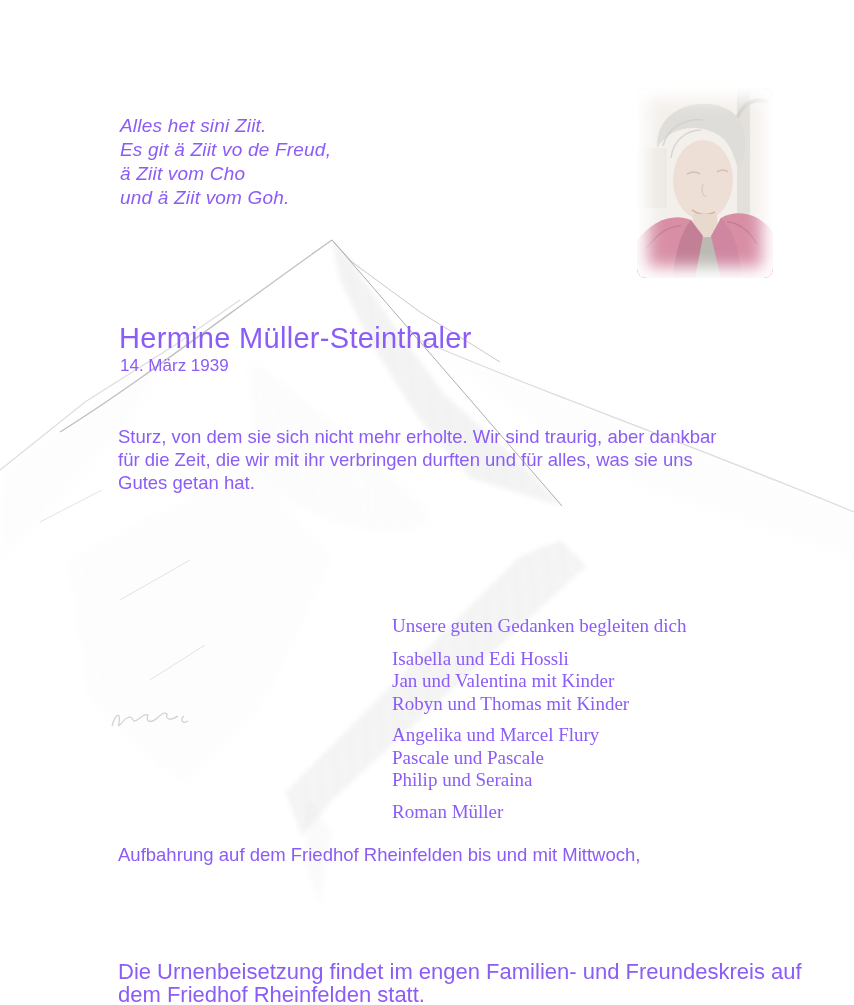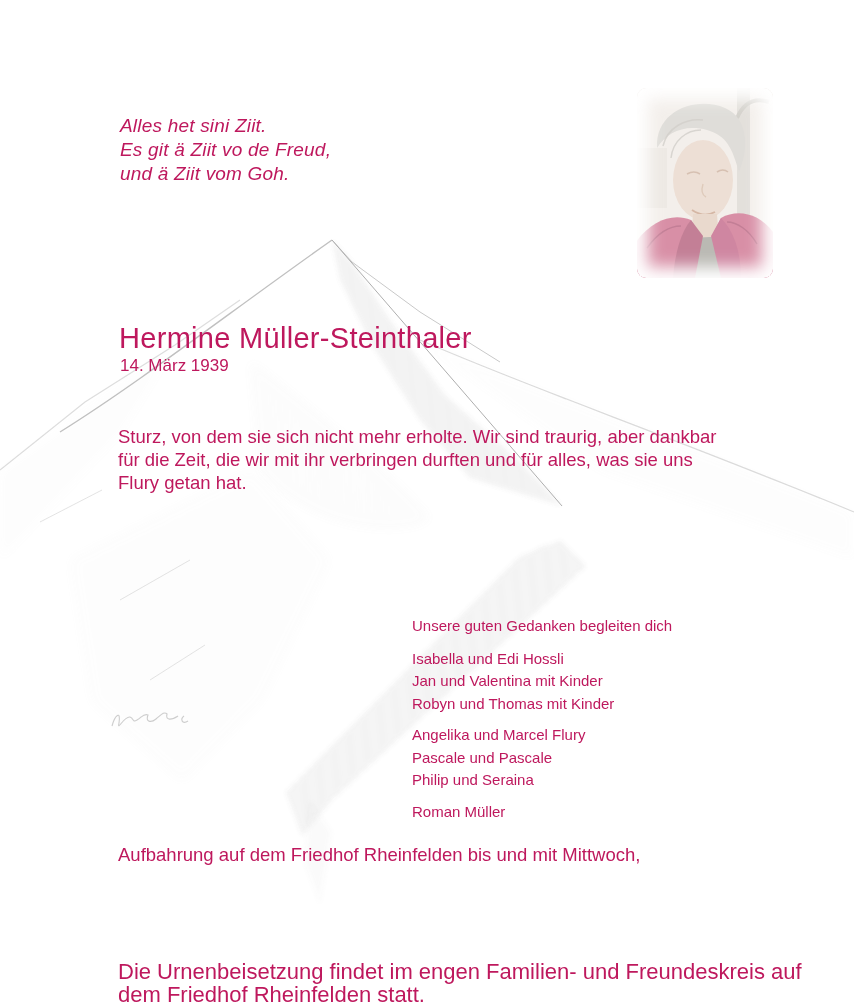--- a/index.html
+++ b/index.html
@@ -2,38 +2,38 @@
 <html><head>
 <meta charset="utf-8">
 <style>
   html,body{margin:0;padding:0;background:#ffffff;}
   .page{
     position:relative;
     width:854px;height:1005px;
     background:#ffffff;
     overflow:hidden;
     font-family:"Liberation Sans", sans-serif;
-    color:#be185d;
+    color:#8b5cf6;
   }
   .sketch{position:absolute;left:0;top:0;width:854px;height:1005px;}
   .txt{position:absolute;white-space:nowrap;}
   .poem{left:120px;top:114px;font-style:italic;font-size:19px;line-height:24px;letter-spacing:.2px;}
   .photo{
     position:absolute;left:637px;top:88px;width:136px;height:190px;
     border-radius:9px;overflow:hidden;
   }
   .photo-fade{
     position:absolute;inset:0;border-radius:9px;
     box-shadow:inset 0 0 16px 11px #ffffff;
     pointer-events:none;
   }
   .name{left:119px;top:322px;font-size:29px;font-weight:400;letter-spacing:.3px;margin:0;text-align:center;}
   .birthdate{left:120px;top:356px;font-size:17px;}
   .announcement{left:118px;top:425px;font-size:18.5px;line-height:23px;}
-  .mourners{left:412px;top:615px;font-size:15px;line-height:22.5px;}
+  .mourners{left:392px;top:615px;font-size:19px;line-height:22.5px;font-family:Liberation Serif, serif;}
   .mourners .intro{margin-bottom:10px;}
   .mourners .group{margin-bottom:9px;}
   .wake{left:118px;top:843px;font-size:18.5px;line-height:23px;}
   .burial{left:118px;top:912px;font-size:22px;line-height:23px;margin-top:48px;}
 </style>
 </head>
 <body>
 
 <div class="page">
 
@@ -77,20 +77,21 @@
       <path d="M70,560 L252,470 L330,560 L262,700 L182,782 L92,702 Z" fill="url(#hLight)" opacity="0.5" filter="url(#softer)"></path>
       <path d="M40,522 l62,-32 M120,600 l70,-40 M150,680 l55,-35" stroke="#d3d3d3" stroke-width="1" fill="none" opacity="0.7"></path>
 
       <path d="M112,726 c3,-11 9,-16 7,-3 c-2,9 5,-7 11,-6 c4,1 2,6 7,3 c5,-3 7,-7 11,-5 c-3,7 3,8 8,4 c5,-4 8,-8 11,-5 c-2,7 5,6 11,2 m6,0 c-4,3 -2,9 4,5" fill="none" stroke="#b5b5b5" stroke-width="1.1" opacity="0.75"></path>
     </g>
   </svg>
 
   <div class="txt poem">
     <div>Alles het sini Ziit.</div>
     <div>Es git ä Ziit vo de Freud,</div>
+    <div>ä Ziit vom Cho</div>
     <div>und ä Ziit vom Goh.</div>
   </div>
 
   <div class="photo">
     <svg width="136" height="190" viewBox="0 0 136 190" opacity="0.8" aria-hidden="true">
       <rect x="0" y="0" width="136" height="190" fill="#f1ece7"></rect>
       <rect x="100" y="0" width="13" height="190" fill="#ddd9d3"></rect>
       <path d="M100,30 C108,12 120,10 132,14" fill="none" stroke="#c6c2bc" stroke-width="4" opacity="0.8"></path>
       <rect x="0" y="60" width="30" height="60" fill="#e6e1da" opacity="0.7"></rect>
 
@@ -114,21 +115,21 @@
     </svg>
     <div class="photo-fade"></div>
   </div>
 
   <h1 class="txt name">Hermine Müller-Steinthaler</h1>
   <div class="txt birthdate">14. März 1939</div>
 
   <div class="txt announcement">
     <div>Sturz, von dem sie sich nicht mehr erholte. Wir sind traurig, aber dankbar</div>
     <div>für die Zeit, die wir mit ihr verbringen durften und für alles, was sie uns</div>
-    <div>Flury getan hat.</div>
+    <div>Gutes getan hat.</div>
   </div>
 
   <div class="txt mourners">
     <div class="intro">Unsere guten Gedanken begleiten dich</div>
     <div class="group">
       <div>Isabella und Edi Hossli</div>
       <div>Jan und Valentina mit Kinder</div>
       <div>Robyn und Thomas mit Kinder</div>
     </div>
     <div class="group">

